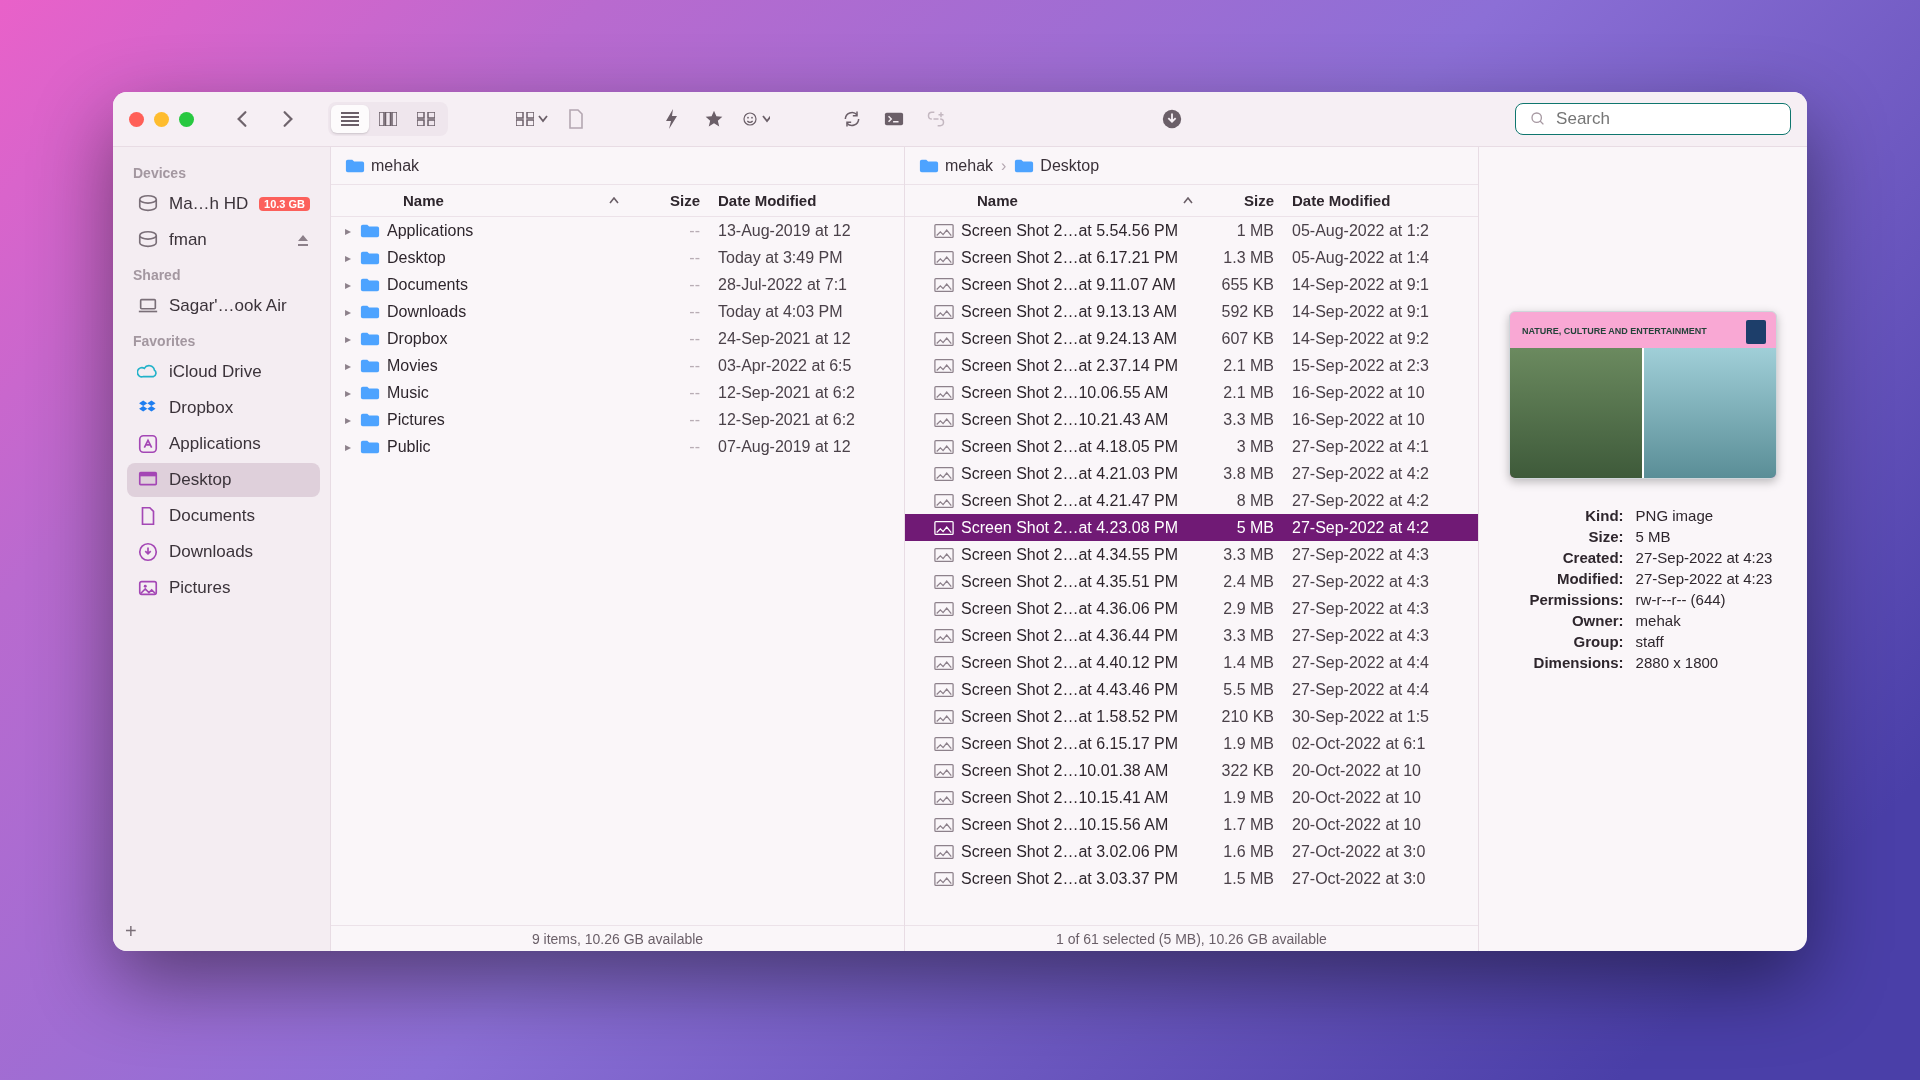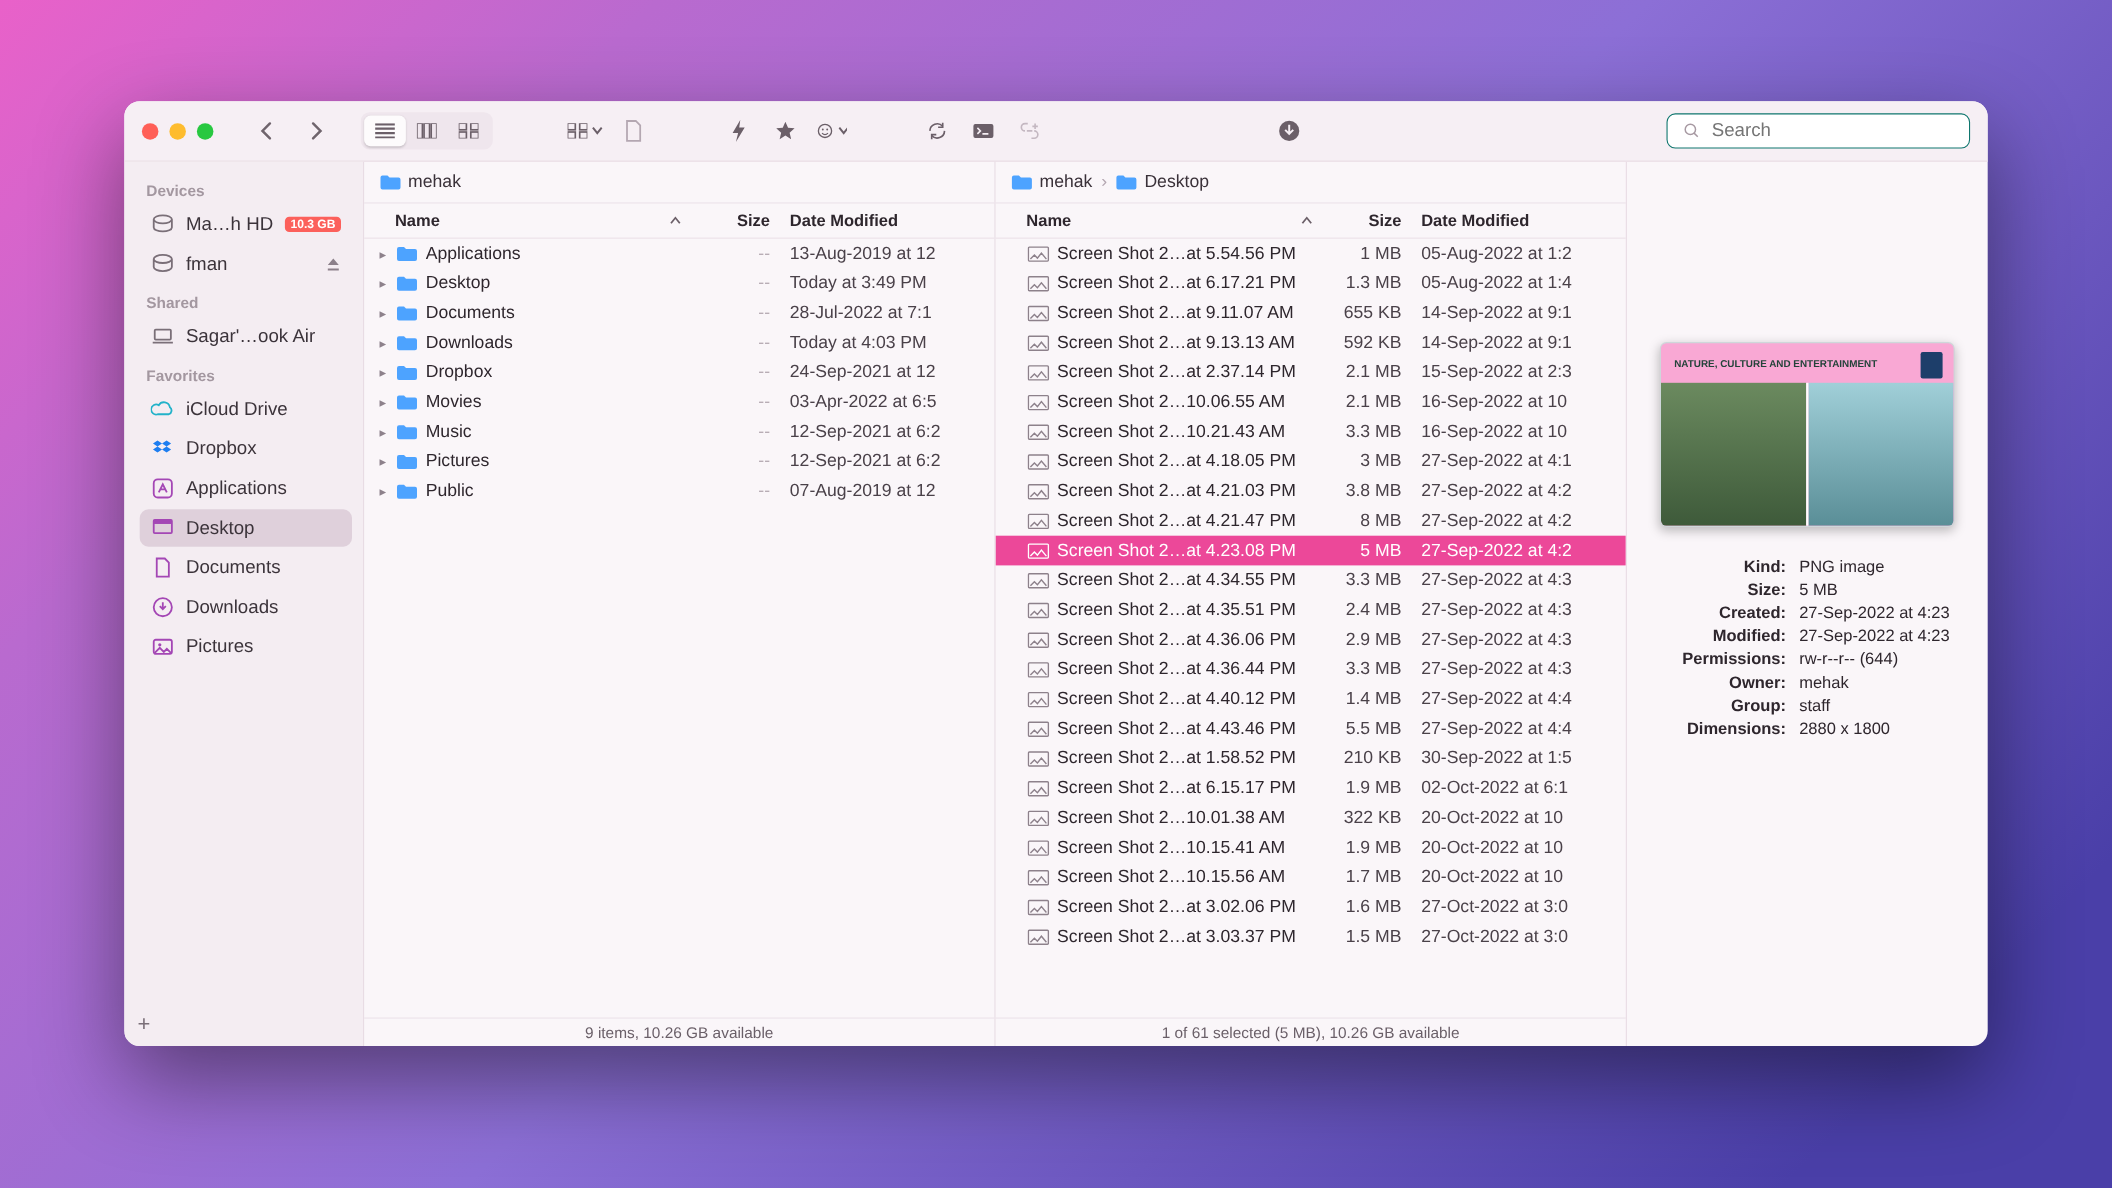--- a/index.html
+++ b/index.html
@@ -46,32 +46,32 @@
   .sb-item .eject{margin-left:auto;color:#8c808a;}
   .sb-icon{width:22px;display:flex;justify-content:center;color:#7a6f78;}
   .new-folder{position:absolute;left:12px;bottom:8px;color:#7a6f78;font-size:20px;font-weight:300;}
   
   .pane{display:flex;flex-direction:column;min-height:0;border-right:1px solid #e8dce4;}
   .pane.left{width:574px;} .pane.right{width:574px;}
   .path-bar{height:38px;display:flex;align-items:center;gap:8px;padding:0 14px;font-size:16px;color:#3a3139;border-bottom:1px solid #ece2e9;}
   .path-bar .crumb{display:flex;align-items:center;gap:6px;}
   .path-bar .sep{color:#b4a7b1;}
   .col-head{height:32px;display:flex;align-items:center;font-size:15px;font-weight:600;color:#2e262d;padding:0 14px 0 28px;border-bottom:1px solid #ece2e9;}
-  .col-head .c-name{flex:1;display:flex;align-items:center;gap:22px;}
+  .col-head .c-name{flex:1;display:flex;align-items:center;gap:22px;margin-left:44px;}
   .col-head .c-size{width:80px;text-align:right;}
   .col-head .c-date{width:190px;padding-left:18px;}
   .rows{flex:1;overflow:hidden;}
   .row{height:27px;display:flex;align-items:center;padding:0 14px 0 14px;font-size:16px;color:#2e262d;}
   .row .disclosure{width:14px;color:#8d818b;font-size:12px;}
   .row .ficon{width:22px;display:flex;justify-content:center;margin-right:6px;}
   .row .fname{flex:1;white-space:nowrap;overflow:hidden;text-overflow:ellipsis;}
   .row .fsize{width:80px;text-align:right;color:#4a4149;}
   .row .fdate{width:190px;padding-left:18px;color:#4a4149;white-space:nowrap;overflow:hidden;}
   .row.dash .fsize{color:#b8adb5;}
-  .row.sel{background:#ec4899;color:#fff;}
+  .row.sel{background:#701a75;color:#fff;}
   .row.sel .fsize,.row.sel .fdate{color:#fff;}
   .status{height:26px;border-top:1px solid #ece2e9;display:flex;align-items:center;justify-content:center;font-size:14px;color:#6a5f68;}
   
   .preview{flex:1;padding:24px 28px;display:flex;flex-direction:column;align-items:center;}
   .thumb{margin-top:140px;width:268px;height:168px;border-radius:6px;background:#f9a8d4;box-shadow:0 3px 10px rgba(0,0,0,0.25);position:relative;overflow:hidden;border:1px solid #cfd6da;}
   .thumb .band{position:absolute;left:12px;top:14px;font-size:9px;font-weight:700;color:#24433a;}
   .thumb .shield{position:absolute;right:10px;top:8px;width:20px;height:24px;background:#1d3e6a;border-radius:2px;}
   .thumb .photo{position:absolute;left:0;right:0;top:36px;bottom:0;display:flex;}
   .thumb .p1{flex:1;background:linear-gradient(#6b8a5f,#3e5a3a);}
   .thumb .p2{flex:1;background:linear-gradient(#a0cfd8,#5a8e97);border-left:2px solid #fff;}
@@ -500,20 +500,32 @@
             <span class="fdate">14-Sep-2022 at 9:1</span>
           </div>
           <div class="row">
             <span class="disclosure"></span>
             <span class="ficon">
               <svg width="20" height="16" viewBox="0 0 22 16">
                 <rect x="1" y="1" width="20" height="14" rx="1" fill="none" stroke="#8d818b" stroke-width="1.4"></rect>
                 <path d="M3 13l4-4 3 3 4-5 5 6" stroke="#8d818b" stroke-width="1.4" fill="none"></path>
               </svg>
             </span>
+            <span class="fname">Screen Shot 2…at 9.24.13 AM</span>
+            <span class="fsize">607 KB</span>
+            <span class="fdate">14-Sep-2022 at 9:2</span>
+          </div>
+          <div class="row">
+            <span class="disclosure"></span>
+            <span class="ficon">
+              <svg width="20" height="16" viewBox="0 0 22 16">
+                <rect x="1" y="1" width="20" height="14" rx="1" fill="none" stroke="#8d818b" stroke-width="1.4"></rect>
+                <path d="M3 13l4-4 3 3 4-5 5 6" stroke="#8d818b" stroke-width="1.4" fill="none"></path>
+              </svg>
+            </span>
             <span class="fname">Screen Shot 2…at 2.37.14 PM</span>
             <span class="fsize">2.1 MB</span>
             <span class="fdate">15-Sep-2022 at 2:3</span>
           </div>
           <div class="row">
             <span class="disclosure"></span>
             <span class="ficon">
               <svg width="20" height="16" viewBox="0 0 22 16">
                 <rect x="1" y="1" width="20" height="14" rx="1" fill="none" stroke="#8d818b" stroke-width="1.4"></rect>
                 <path d="M3 13l4-4 3 3 4-5 5 6" stroke="#8d818b" stroke-width="1.4" fill="none"></path>

